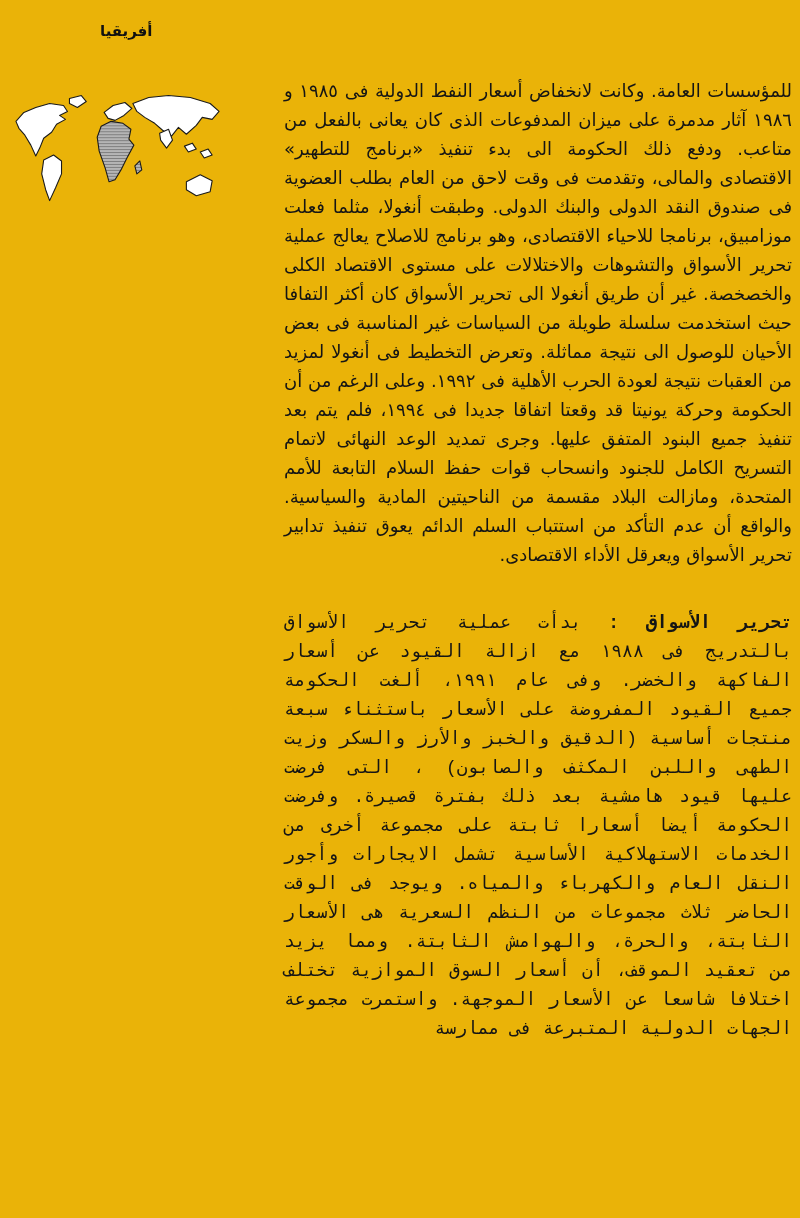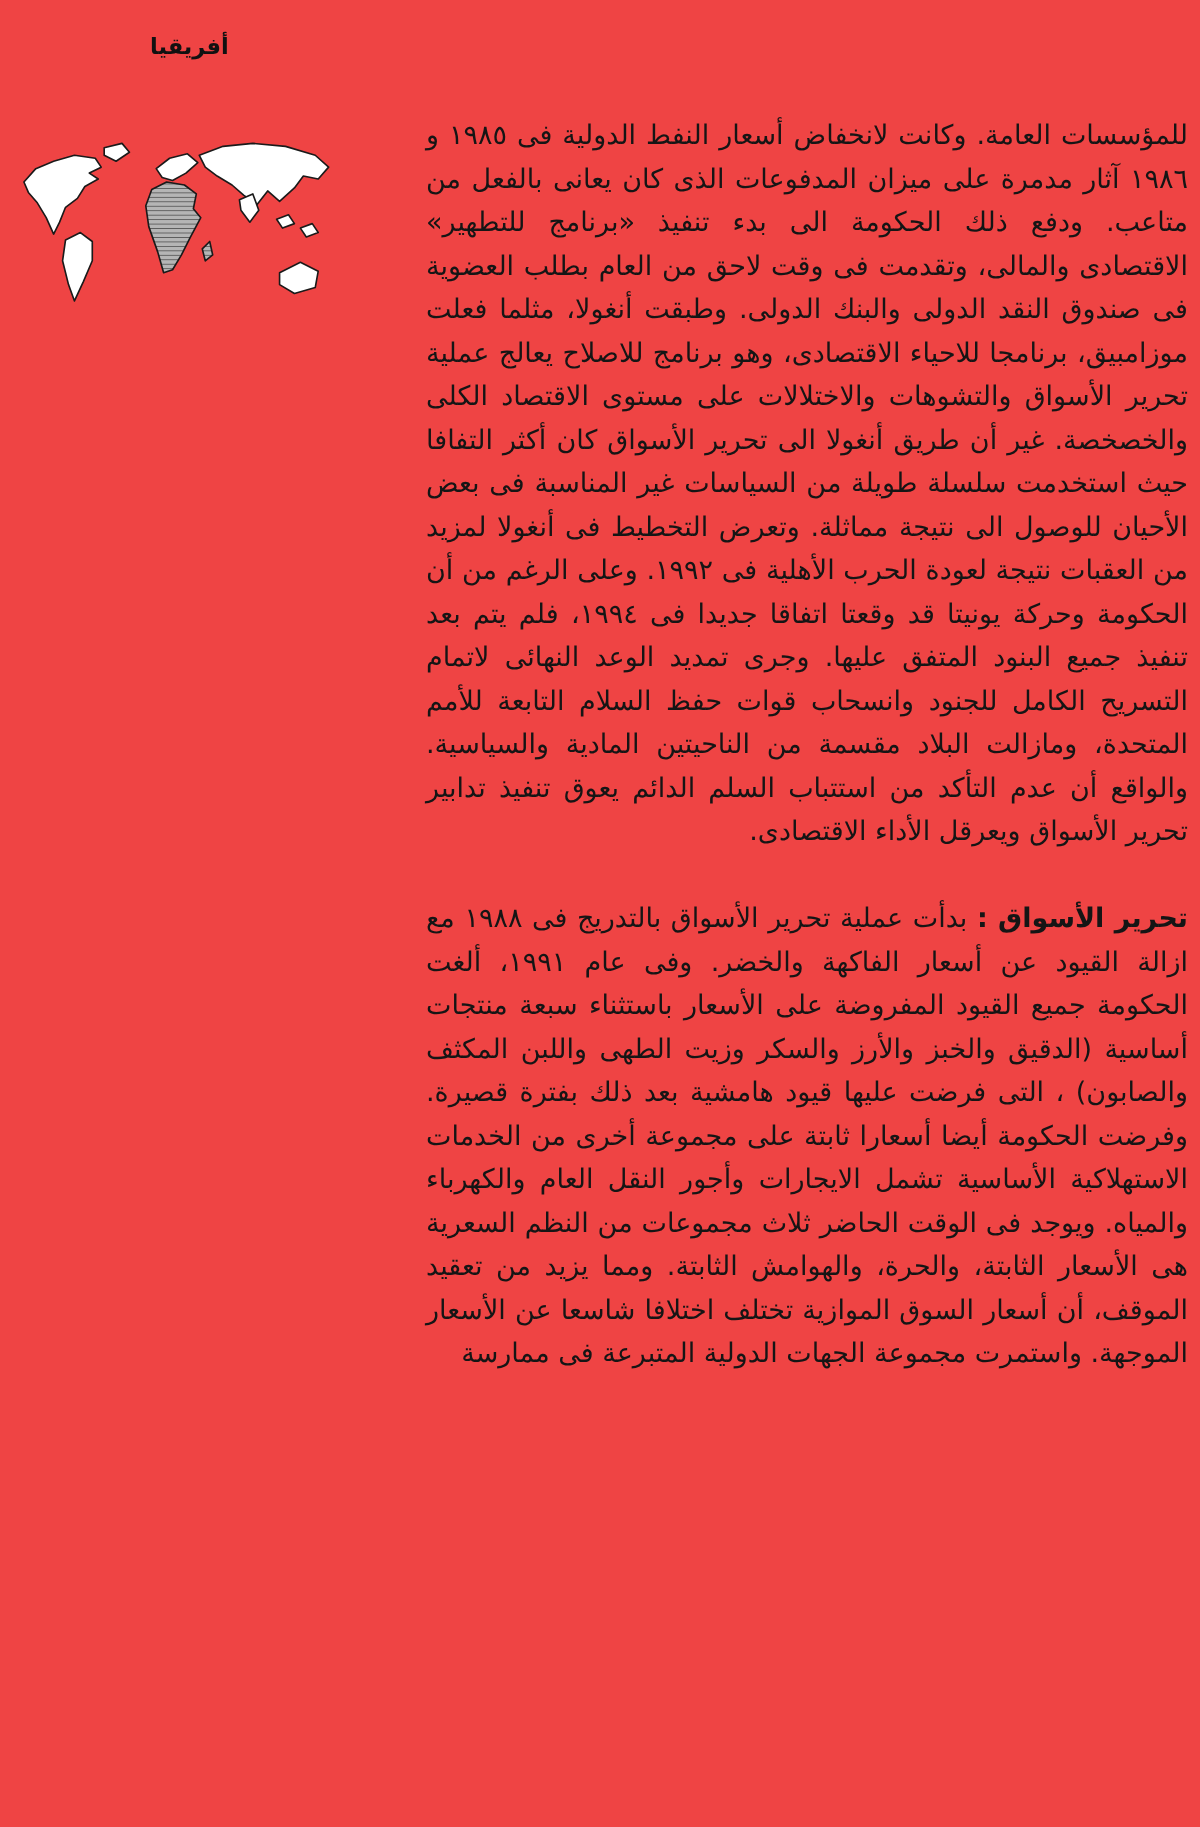--- a/index.html
+++ b/index.html
@@ -1,20 +1,20 @@
 <!DOCTYPE html>
 <html lang="ar" dir="rtl"><head>
 <meta charset="utf-8">
 <style>
   html,body{margin:0;padding:0;background:#ffffff;}
   .page{
     position:relative;
     width:800px;
     height:1218px;
-    background:#ef4444;
+    background:#eab308;
     font-family:"DejaVu Sans", sans-serif;
     color:#141414;
     overflow:hidden;
   }
   .section-label{
     position:absolute;
     top:22px;
     left:100px;
     font-size:15px;
     font-weight:bold;
@@ -35,21 +35,21 @@
     top:76px;
     right:8px;
     width:508px;
     direction:rtl;
     text-align:justify;
     font-size:18px;
     line-height:29px;
     color:#151515;
   }
   .article p{margin:0;}
-  .article p + p{margin-top:29px;}
+  .article p + p{margin-top:40px;font-family:Liberation Mono, monospace;}
   .para-lead{font-weight:bold;}
 </style>
 </head>
 <body>
 
 <div class="page">
 
   <div class="section-label">أفريقيا</div>
 
   <div class="map-wrap">

